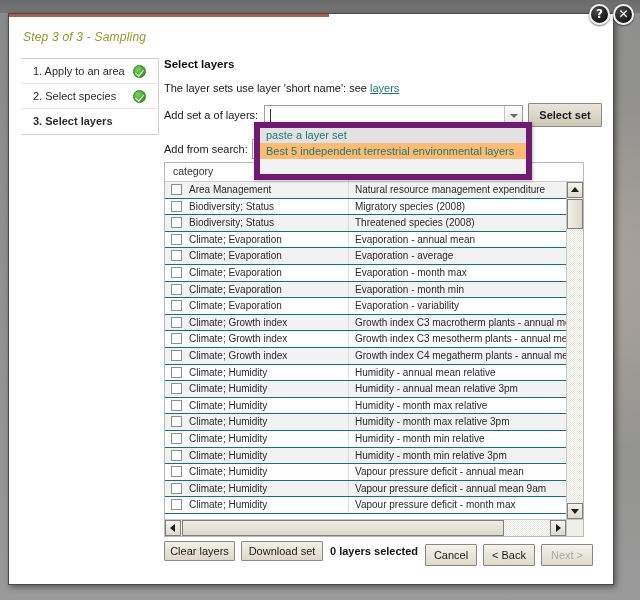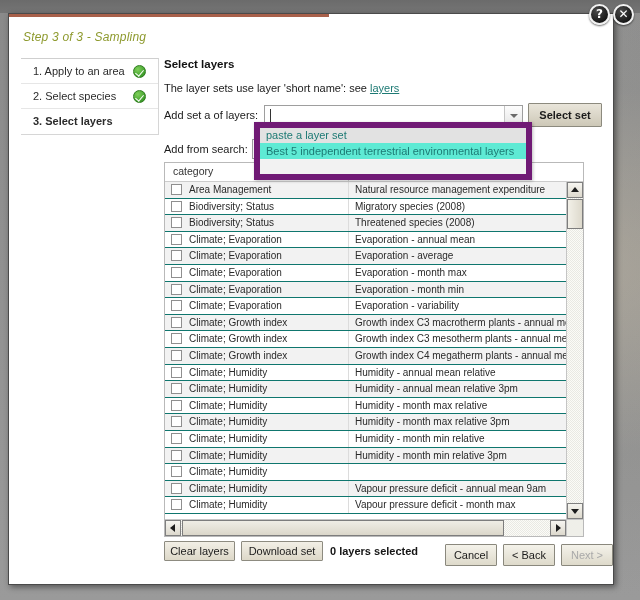--- a/index.html
+++ b/index.html
@@ -194,21 +194,21 @@
   .dd-item {
     height: 15px; line-height: 15px;
     padding-left: 6px;
     font-size: 11px;
     color: #1d7a74;
     white-space: nowrap;
     cursor: pointer;
   }
   .dd-item.sel { background: #e2e2e2; }
   .dd-item.plain { background: #f2f2f2; }
-  .dd-item.white { background: #5eead4; }
+  .dd-item.white { background: #fdba74; }
   .dd-item.tall { height: 16px; line-height: 16px; }
 
   
   .table-wrap {
     position: absolute;
     left: 155px; top: 148px;
     width: 420px; height: 375px;
     border: 1px solid #b9b9b9;
     background: #fff;
     box-sizing: border-box;
@@ -343,21 +343,21 @@
   .lower .btn { height: 20px; }
   #clear-layers { position: absolute; left: 0; top: 0; width: 71px; }
   #download-set { position: absolute; left: 77px; top: 0; width: 82px; }
   #sel-count {
     position: absolute; left: 166px; top: 4px;
     font-size: 11px; font-weight: bold; color: #141414;
     white-space: nowrap;
   }
 
   .nav {
-    position: absolute; right: 0; bottom: 10px;
+    position: absolute; right: 20px; bottom: 10px;
     height: 30px;
   }
   .nav .btn {
     height: 22px; width: 52px;
     margin-left: 6px;
     background: linear-gradient(to bottom,#f4f2ea,#dedacb);
     border: 1px solid #8a887d;
     float: left;
   }
   .nav .btn.disabled { color: #a9a9a9; cursor: default; }
@@ -555,20 +555,21 @@
         <div class="row alt">
           <div class="cb"></div>
           <div class="cat">Climate; Humidity</div>
           <div class="rowdiv"></div>
           <div class="nm">Humidity - month min relative 3pm</div>
         </div>
         <div class="row">
           <div class="cb"></div>
           <div class="cat">Climate; Humidity</div>
           <div class="rowdiv"></div>
+          <div class="nm">Vapour pressure deficit - annual mean</div>
         </div>
         <div class="row alt">
           <div class="cb"></div>
           <div class="cat">Climate; Humidity</div>
           <div class="rowdiv"></div>
           <div class="nm">Vapour pressure deficit - annual mean 9am</div>
         </div>
         <div class="row">
           <div class="cb"></div>
           <div class="cat">Climate; Humidity</div>

